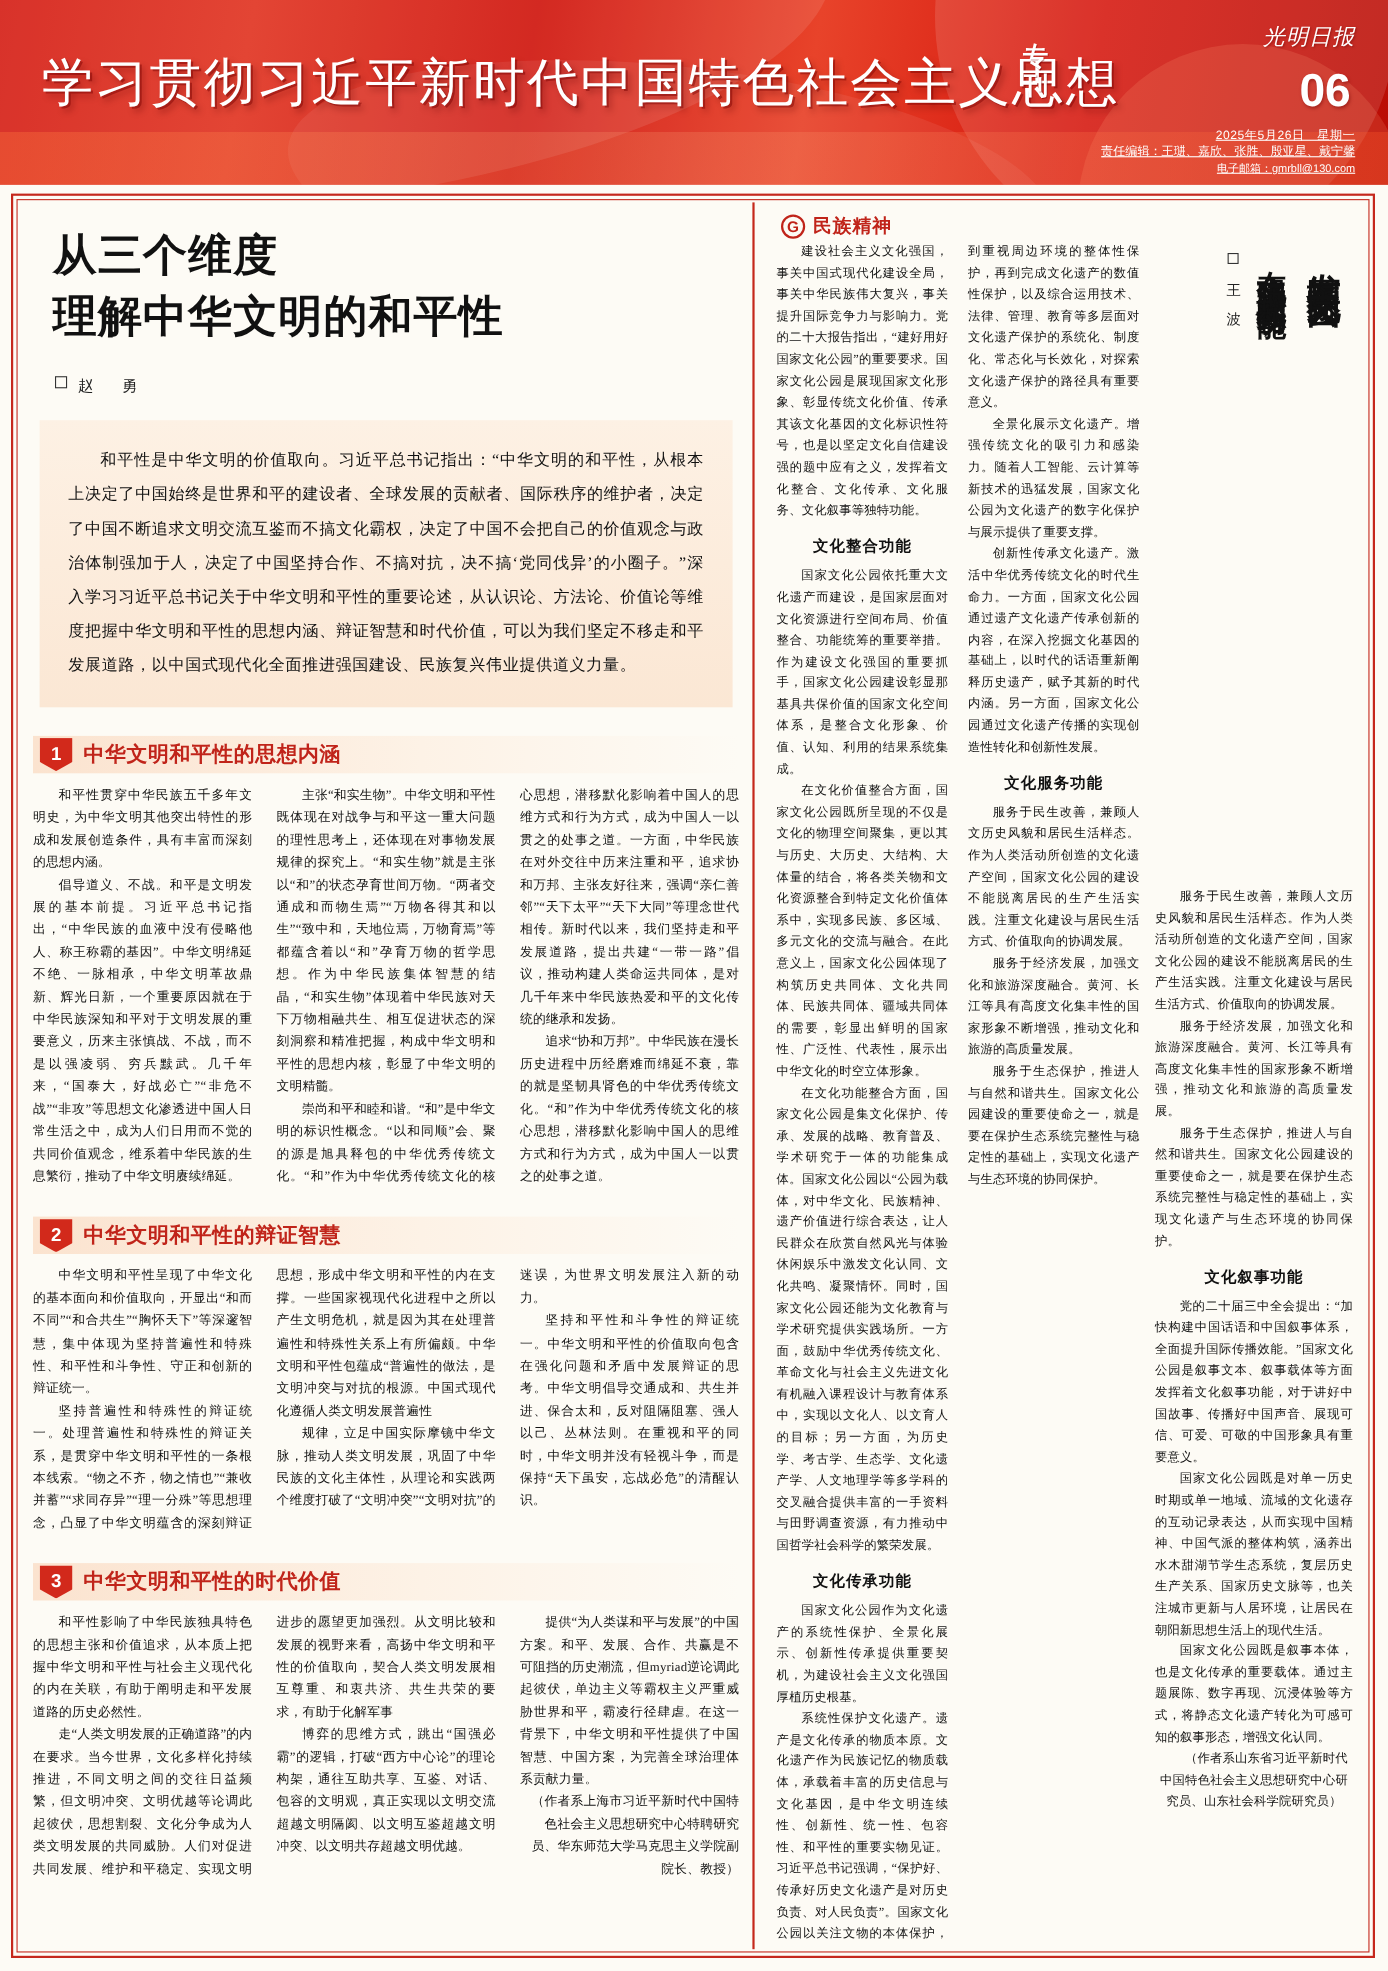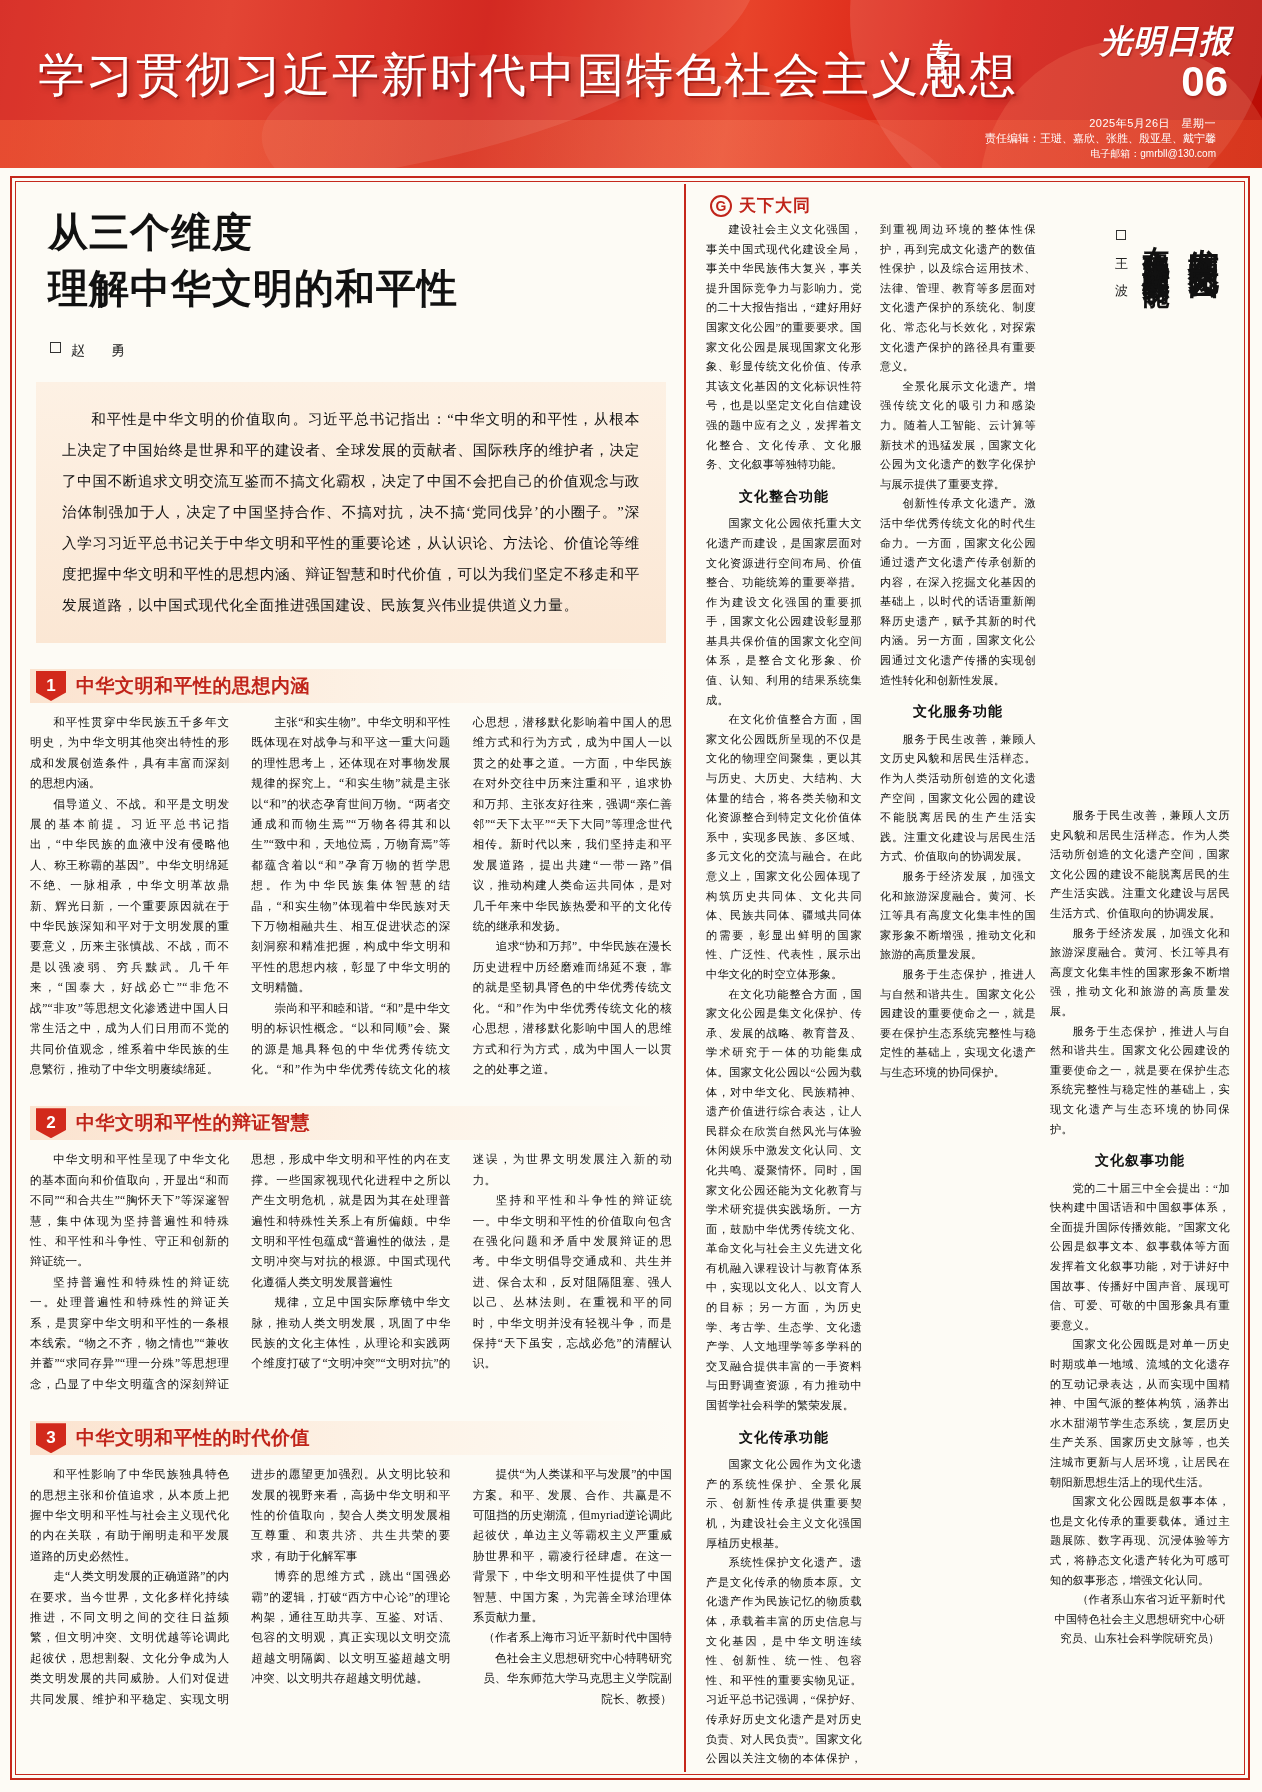--- a/index.html
+++ b/index.html
@@ -43,35 +43,35 @@
   .mh-zhuankan{
     position:absolute;left:930px;top:38px;
     width:34px;
     font-family:"Liberation Sans","DejaVu Sans",sans-serif;
     font-weight:bold;font-size:23px;line-height:26px;color:#fff;
     text-shadow:1px 1px 0 rgba(120,0,0,.4);
   }
   .mh-logo{
     position:absolute;right:30px;top:20px;
     font-family:"Liberation Serif","DejaVu Serif",serif;
-    font-weight:bold;font-size:32px;color:#fff;letter-spacing:1px;
+    font-weight:normal;font-size:20px;color:#fff;letter-spacing:1px;
     text-shadow:1px 1px 2px rgba(100,0,0,.5);
     font-style:italic;
   }
   .mh-pageno{
     position:absolute;right:34px;top:58px;
     font-family:"Liberation Sans","DejaVu Sans",sans-serif;
     font-weight:bold;font-size:42px;color:#fff;
     text-shadow:1px 2px 3px rgba(110,0,0,.45);
   }
   .mh-meta{
-    position:absolute;right:46px;top:116px;
+    position:absolute;right:30px;top:116px;
     text-align:right;
     font-family:"Liberation Sans","DejaVu Sans",sans-serif;
-    font-size:10.5px;line-height:15px;color:#fff;
+    font-size:10.5px;line-height:15px;color:#fff;text-decoration:underline;
   }
   .mh-meta .line1{font-size:11px;letter-spacing:.5px;}
   .mh-meta .line2{font-size:11px;}
   .mh-meta .line3{font-size:10px;}
 
   
   .content{
     position:absolute;left:0;top:168px;width:1258px;height:1624px;
     padding:0;
   }
@@ -303,21 +303,21 @@
         <p class="sig">（作者系上海市习近平新时代中国特色社会主义思想研究中心特聘研究员、华东师范大学马克思主义学院副院长、教授）</p>
       </div>
     </div>
 
     <div class="vdiv"></div>
 
     <div class="right-col">
 
       <div class="xsxw">
         <div class="xsxw-g">G</div>
-        <div class="xsxw-t">天下大同</div>
+        <div class="xsxw-t">民族精神</div>
       </div>
 
       <div class="vtitle-wrap">
         <div class="vtitle l1">发挥国家文化公园</div>
         <div class="vtitle l2">在文化强国建设中的独特功能</div>
         <div class="vbyline">
           <span class="sq"></span><span>王　波</span>
         </div>
       </div>
 

